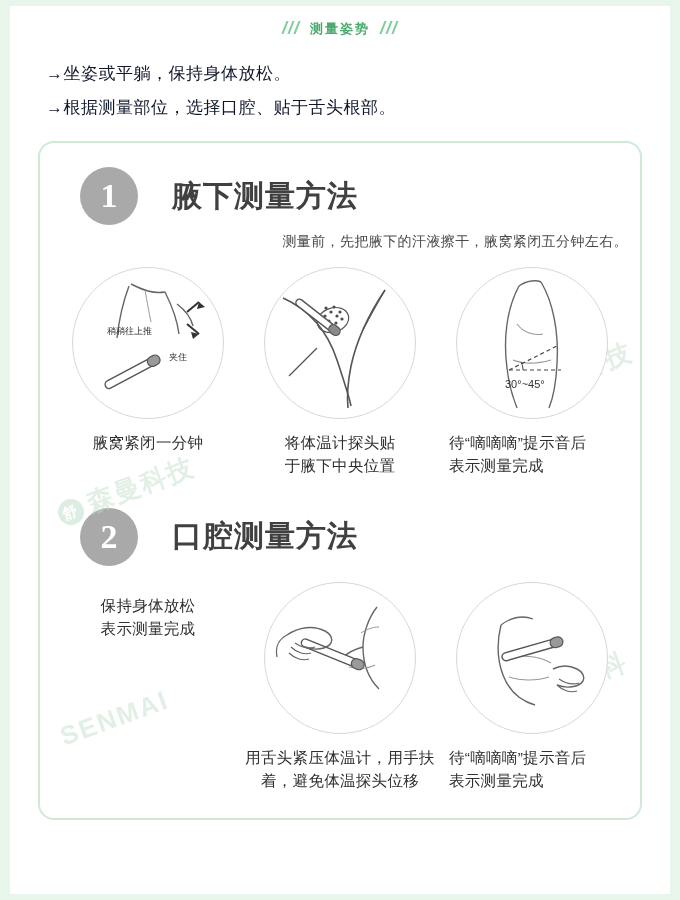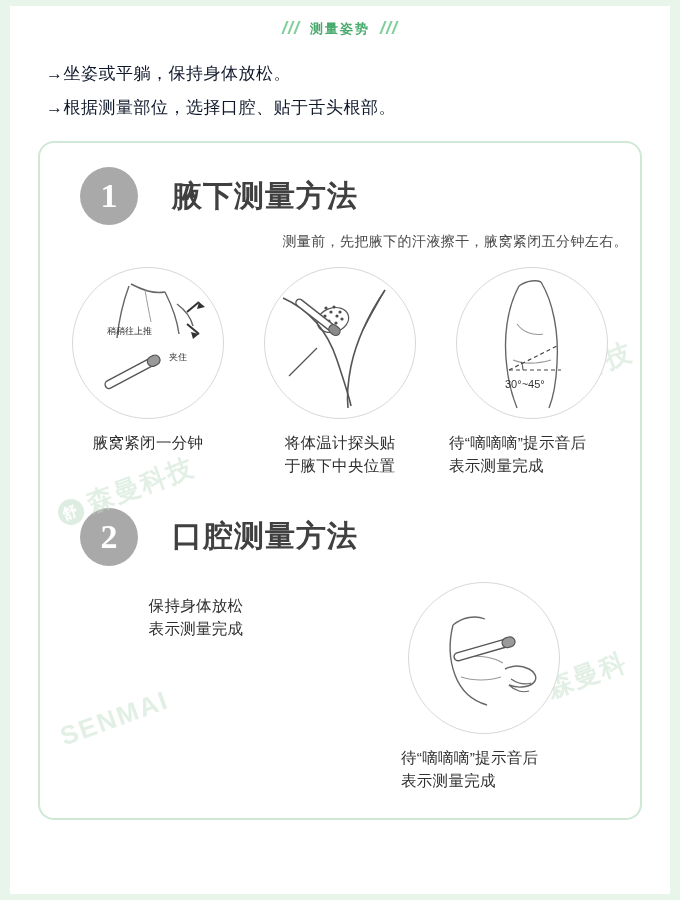--- a/index.html
+++ b/index.html
@@ -323,20 +323,43 @@
 
         <div class="illus-row">
 
           <div class="illus-col">
             <div class="caption">
               <div>保持身体放松</div>
               <div>表示测量完成</div>
             </div>
           </div>
 
+          <div class="illus-col">
+            <div class="circle">
+              <svg width="150" height="150" viewBox="0 0 150 150">
+                <path d="M112 24 C104 34 98 50 98 64 C98 82 104 96 114 106" fill="none" stroke="#666" stroke-width="1.4"></path>
+                <path d="M98 64 C90 66 82 70 76 76" fill="none" stroke="#666" stroke-width="1.3"></path>
+                <path d="M84 84 C92 86 102 86 110 82" fill="none" stroke="#999" stroke-width="1.1"></path>
+                <path d="M96 50 C102 46 108 44 114 44" fill="none" stroke="#999" stroke-width="1"></path>
+                <g transform="rotate(22 70 72)">
+                  <rect x="34" y="68" width="62" height="8" rx="4" fill="#fff" stroke="#555" stroke-width="1.4"></rect>
+                  <rect x="88" y="67" width="13" height="10" rx="5" fill="#9a9a9a" stroke="#555" stroke-width="1.2"></rect>
+                </g>
+                <path d="M22 52 C34 44 48 42 60 48 C66 51 68 56 66 60 C62 66 50 68 40 64" fill="none" stroke="#666" stroke-width="1.4"></path>
+                <path d="M30 60 C36 64 44 66 50 64" fill="none" stroke="#666" stroke-width="1.2"></path>
+                <path d="M26 64 C32 70 40 72 46 70" fill="none" stroke="#666" stroke-width="1.2"></path>
+                <path d="M24 70 C30 76 38 78 44 76" fill="none" stroke="#666" stroke-width="1.2"></path>
+                <path d="M22 52 C14 56 10 64 12 74" fill="none" stroke="#666" stroke-width="1.3"></path>
+              </svg>
+            </div>
+            <div class="caption">
+              <div>用舌头紧压体温计，用手扶</div>
+              <div>着，避免体温探头位移</div>
+            </div>
+          </div>
 
           <div class="illus-col">
             <div class="circle">
               <svg width="150" height="150" viewBox="0 0 150 150">
                 <path d="M44 42 C40 58 40 76 46 92 C52 108 64 118 78 122" fill="none" stroke="#666" stroke-width="1.4"></path>
                 <path d="M44 42 C54 34 66 32 76 36" fill="none" stroke="#666" stroke-width="1.3"></path>
                 <path d="M58 74 C70 72 84 74 94 80" fill="none" stroke="#999" stroke-width="1.1"></path>
                 <path d="M52 94 C64 98 80 98 92 94" fill="none" stroke="#999" stroke-width="1.1"></path>
                 <g transform="rotate(-16 76 66)">
                   <rect x="44" y="62" width="58" height="8" rx="4" fill="#fff" stroke="#555" stroke-width="1.4"></rect>

